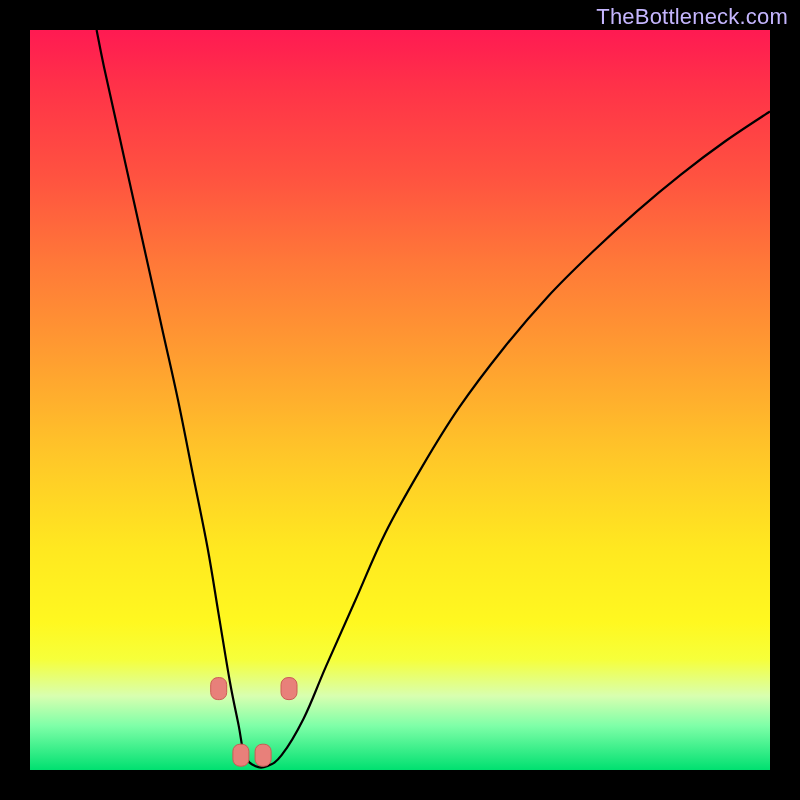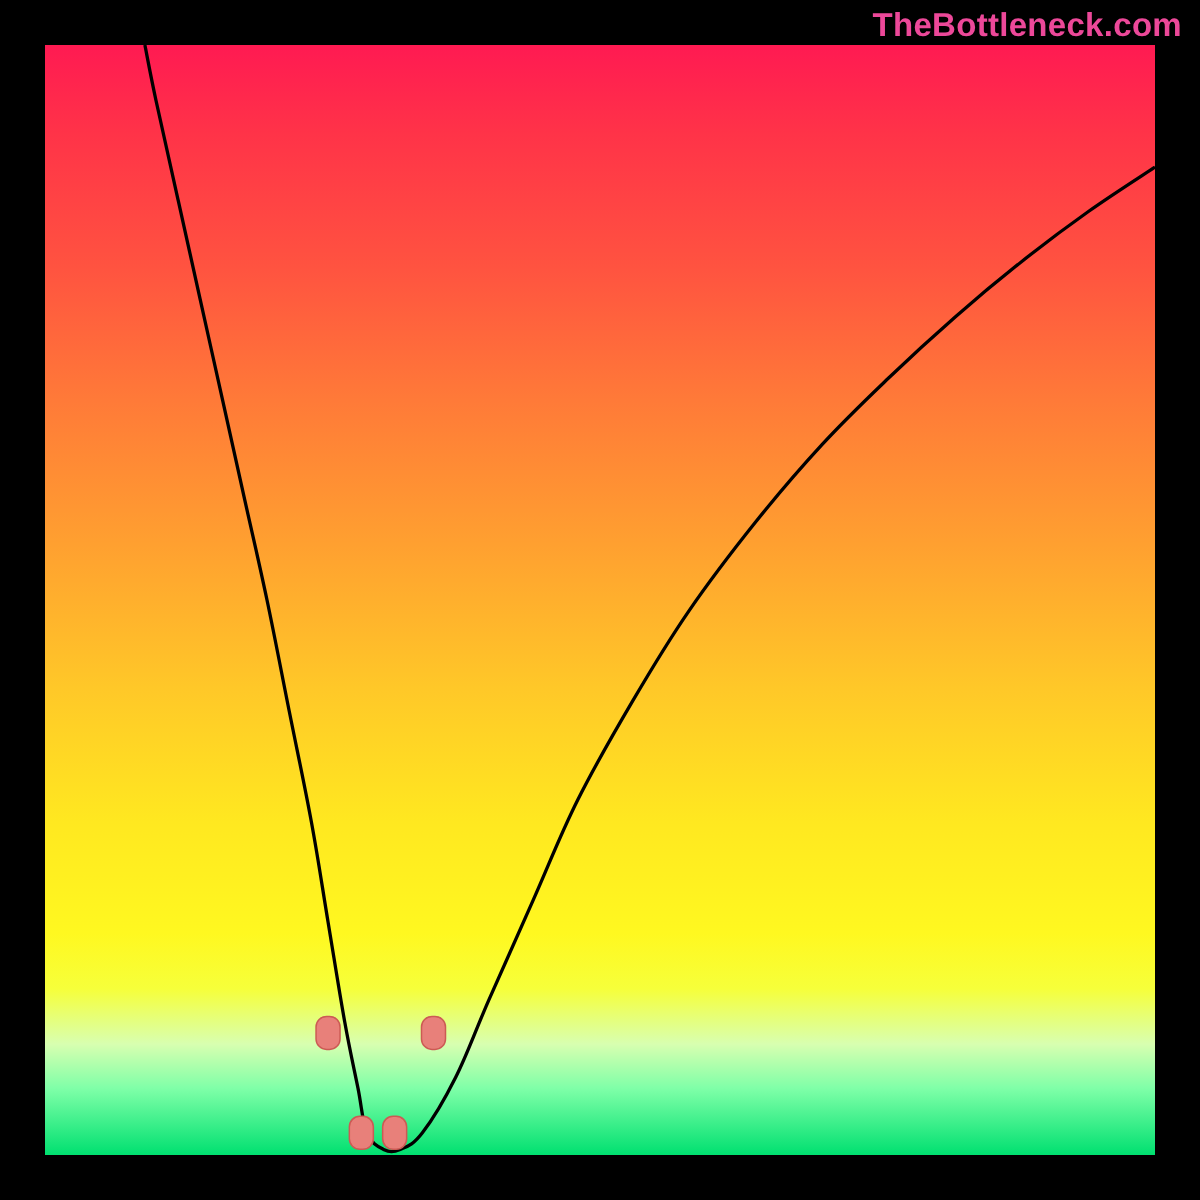--- a/index.html
+++ b/index.html
@@ -39,23 +39,23 @@
     );
   }
   .svg-layer {
     position: absolute;
     inset: 0;
   }
   .watermark {
     position: absolute;
     top: 4px;
     right: 12px;
-    color: #ec4899;
+    color: #c4b5fd;
     font-size: 22px;
-    font-weight: 700;
+    font-weight: 400;
     letter-spacing: 0.2px;
     user-select: none;
   }
 </style>
 </head>
 <body>
 
 <div class="watermark">TheBottleneck.com</div>
 
 <div class="frame">

